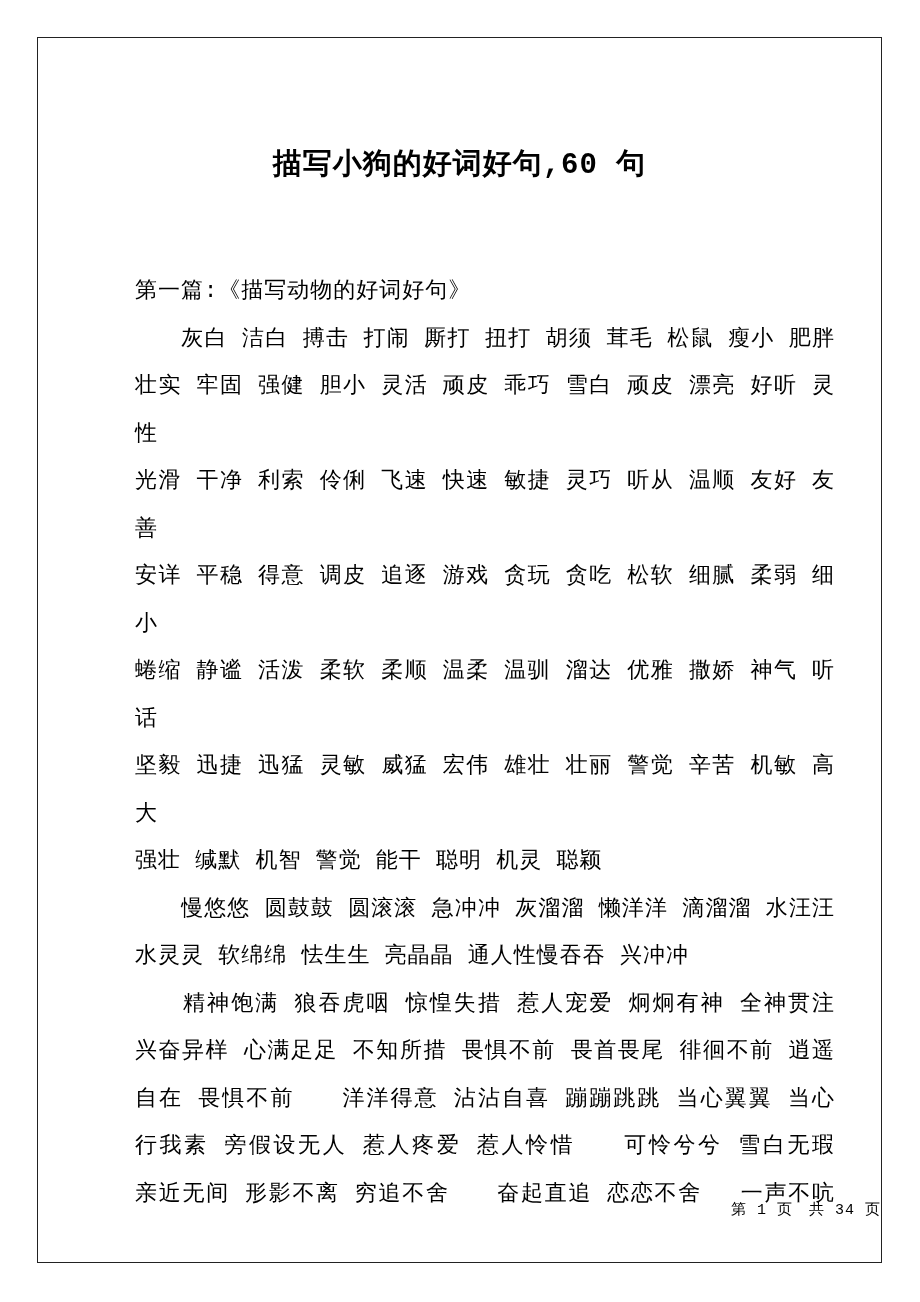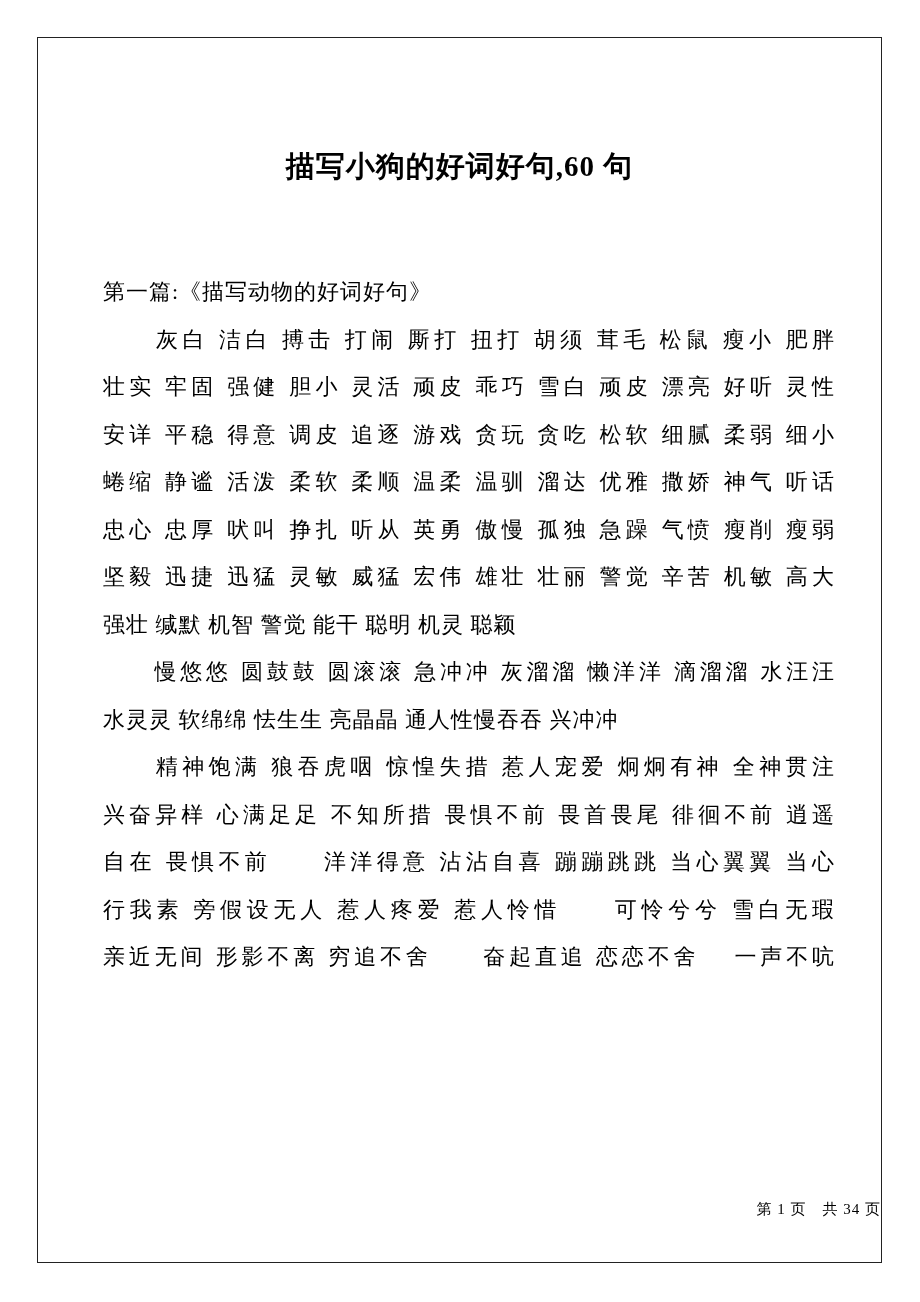--- a/index.html
+++ b/index.html
@@ -6,21 +6,21 @@
     margin: 0;
     padding: 0;
     background: #ffffff;
   }
   .page {
     position: relative;
     width: 920px;
     height: 1302px;
     background: #ffffff;
     color: #000000;
-    font-family: Liberation Serif, serif;
+    font-family: Liberation Mono, monospace;
     overflow: hidden;
   }
   .frame {
     position: absolute;
     left: 37px;
     top: 37px;
     width: 845px;
     height: 1226px;
     border: 1px solid #222222;
     box-sizing: border-box;
@@ -42,20 +42,21 @@
     top: 230px;
     left: 65px;
     width: 732px;
     font-size: 22px;
     line-height: 47.5px;
     letter-spacing: 1px;
     text-align: left;
   }
   .line {
     white-space: pre-wrap;
+    margin-left: 32px;
   }
   .line.fill {
     text-align: justify;
     text-align-last: justify;
     text-justify: inter-word;
   }
   .doc-footer {
     position: absolute;
     top: 1162px;
     left: 0;
@@ -69,23 +70,23 @@
 <body>
 
 <div class="page">
   <div class="frame">
     <h1 class="doc-title">描写小狗的好词好句,60 句</h1>
 
     <div class="doc-body">
         <div class="line">第一篇:《描写动物的好词好句》</div>
         <div class="line fill">　　灰白 洁白 搏击 打闹 厮打 扭打 胡须 茸毛 松鼠 瘦小 肥胖</div>
         <div class="line fill">壮实 牢固 强健 胆小 灵活 顽皮 乖巧 雪白 顽皮 漂亮 好听 灵性</div>
+        <div class="line fill">光滑 干净 利索 伶俐 飞速 快速 敏捷 灵巧 听从 温顺 友好 友善</div>
         <div class="line fill">安详 平稳 得意 调皮 追逐 游戏 贪玩 贪吃 松软 细腻 柔弱 细小</div>
         <div class="line fill">蜷缩 静谧 活泼 柔软 柔顺 温柔 温驯 溜达 优雅 撒娇 神气 听话</div>
-        <div class="line fill">忠心 忠厚 吠叫 挣扎 听从 英勇 傲慢 孤独 急躁 气愤 瘦削 瘦弱</div>
         <div class="line fill">坚毅 迅捷 迅猛 灵敏 威猛 宏伟 雄壮 壮丽 警觉 辛苦 机敏 高大</div>
         <div class="line">强壮 缄默 机智 警觉 能干 聪明 机灵 聪颖</div>
         <div class="line fill">　　慢悠悠 圆鼓鼓 圆滚滚 急冲冲 灰溜溜 懒洋洋 滴溜溜 水汪汪</div>
         <div class="line">水灵灵 软绵绵 怯生生 亮晶晶 通人性慢吞吞 兴冲冲</div>
         <div class="line fill">　　精神饱满 狼吞虎咽 惊惶失措 惹人宠爱 炯炯有神 全神贯注</div>
         <div class="line fill">兴奋异样 心满足足 不知所措 畏惧不前 畏首畏尾 徘徊不前 逍遥</div>
         <div class="line fill">自在 畏惧不前　　洋洋得意 沾沾自喜 蹦蹦跳跳 当心翼翼 当心</div>
         <div class="line fill">行我素 旁假设无人 惹人疼爱 惹人怜惜　　可怜兮兮 雪白无瑕</div>
         <div class="line fill">亲近无间 形影不离 穷追不舍　　奋起直追 恋恋不舍　 一声不吭</div>
       </div>

